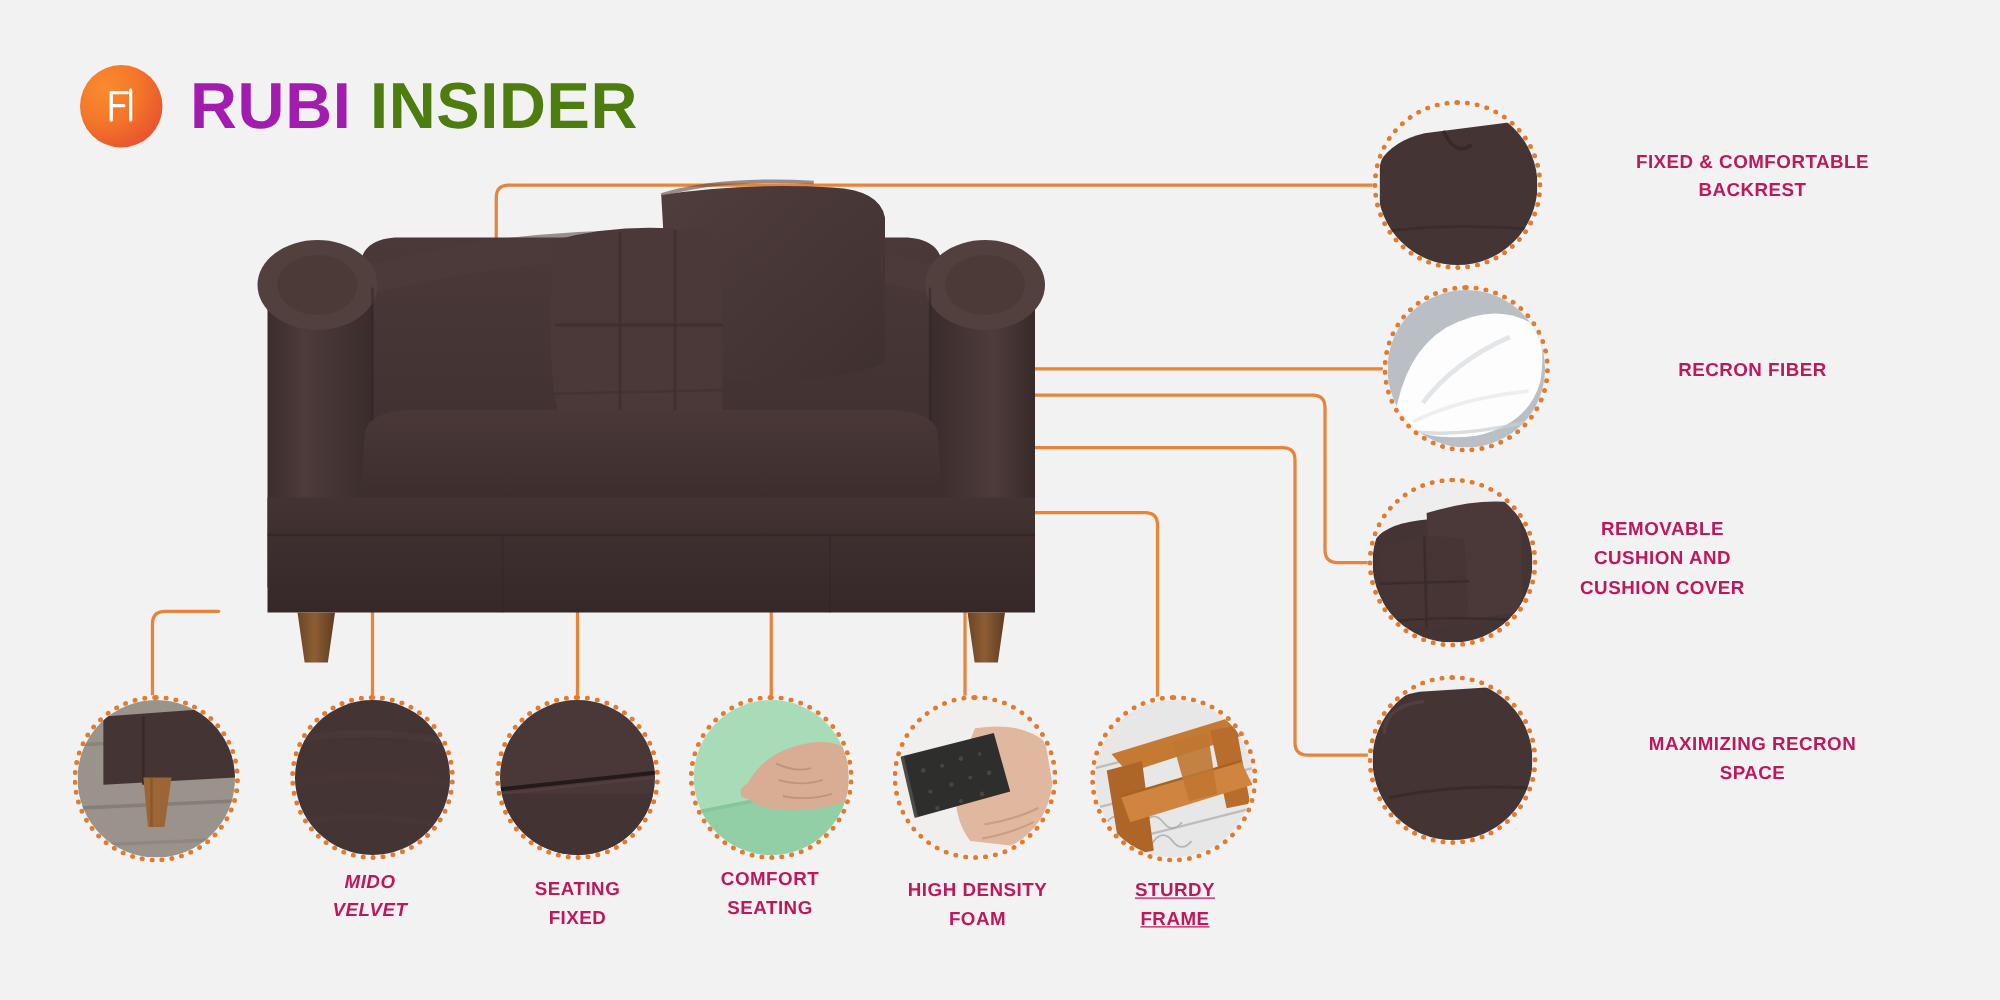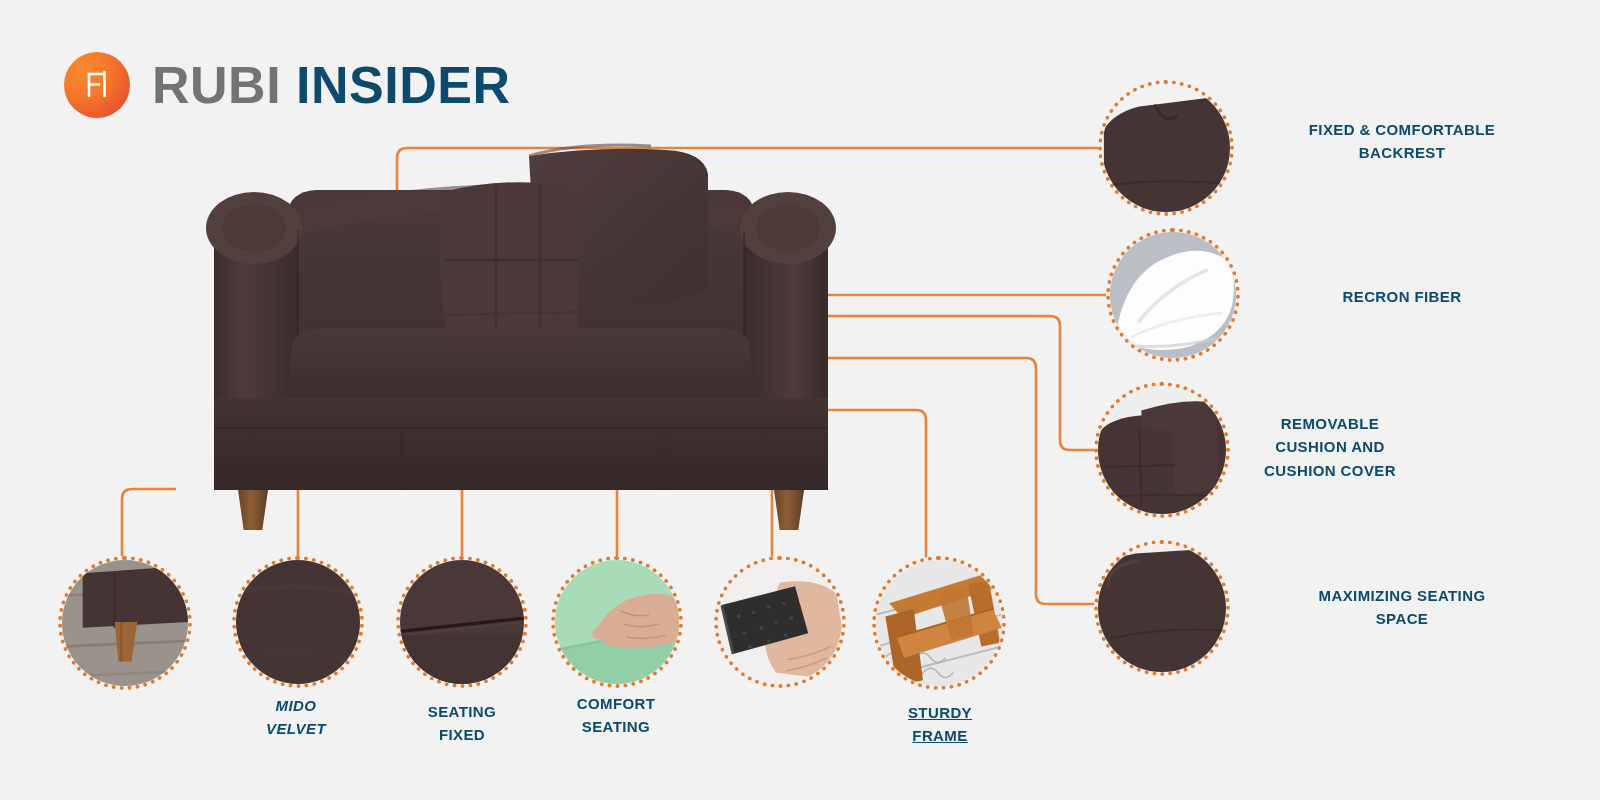--- a/index.html
+++ b/index.html
@@ -16,43 +16,43 @@
   .logo-wrap{position:absolute;left:64px;top:52px;display:flex;align-items:center;gap:22px;}
   .logo-badge{
     width:66px;height:66px;border-radius:50%;
     background:radial-gradient(circle at 30% 28%, #f98b2e 0%, #f4762a 42%, #e8542f 78%, #df4733 100%);
     position:relative;flex:0 0 auto;
   }
   .logo-badge .mono{
     position:absolute;inset:0;display:flex;align-items:center;justify-content:center;
   }
   .brand-text{font-size:52px;font-weight:bold;letter-spacing:.5px;line-height:1;white-space:nowrap;}
-  .brand-a{color:#737373;text-align:center;}
-  .brand-b{color:#0c4a6e;}
+  .brand-a{color:#a21caf;text-align:center;}
+  .brand-b{color:#4d7c0f;}
 
   
   .sofa{position:absolute;left:196px;top:140px;width:650px;height:390px;}
 
   
   .wires{position:absolute;inset:0;pointer-events:none;}
 
   
   .bubble{
     position:absolute;border-radius:50%;
     border:4px dotted #e07b2f;
     background:#f2f2f2;
     box-sizing:border-box;
     overflow:hidden;
   }
   .bubble .art{position:absolute;inset:0;}
 
   
   .lbl{
     position:absolute;
-    font-size:15px;font-weight:bold;color:#0c4a6e;
+    font-size:15px;font-weight:bold;color:#be185d;
     letter-spacing:.4px;line-height:1.55;
     text-align:center;white-space:pre-line;
   }
 </style>
 </head>
 <body>
 
 <div id="stage">
 
   <div class="logo-wrap">
@@ -205,21 +205,21 @@
 CUSHION COVER</div>
 
   <div class="bubble" style="left:1094px;top:540px;width:136px;height:136px;">
     <svg class="art" viewBox="0 0 136 136" aria-hidden="true">
       <rect width="136" height="136" fill="#f0f0f0"></rect>
       <path d="M0 136 L0 44 Q4 16 40 10 L136 4 L136 136 Z" fill="#453434"></path>
       <path d="M14 100 Q70 88 136 92" stroke="#392b2b" stroke-width="2.6" fill="none"></path>
       <path d="M10 46 Q10 22 44 18" stroke="#513e3e" stroke-width="3" fill="none"></path>
     </svg>
   </div>
-  <div class="lbl" style="left:1252px;top:584px;width:300px;">MAXIMIZING SEATING
+  <div class="lbl" style="left:1252px;top:584px;width:300px;">MAXIMIZING RECRON
 SPACE</div>
 
   <div class="bubble" style="left:58px;top:556px;width:134px;height:134px;">
     <svg class="art" viewBox="0 0 134 134" aria-hidden="true">
       <rect width="134" height="134" fill="#9a938b"></rect>
       <path d="M0 38 L134 32" stroke="#8b847c" stroke-width="3"></path>
       <path d="M0 92 L134 86" stroke="#877f77" stroke-width="3"></path>
       <path d="M0 124 L134 118" stroke="#8f8880" stroke-width="3"></path>
       <path d="M22 14 L134 6 L134 66 L22 72 Z" fill="#453434"></path>
       <path d="M56 14 L56 72" stroke="#372929" stroke-width="2"></path>
@@ -287,20 +287,22 @@
         <circle cx="28" cy="78" r="1.8"></circle>
           <circle cx="46" cy="72" r="2"></circle>
         <circle cx="62" cy="66" r="1.7"></circle>
           <circle cx="78" cy="62" r="2"></circle>
         <circle cx="34" cy="92" r="1.9"></circle>
           <circle cx="54" cy="86" r="1.7"></circle>
         <circle cx="72" cy="80" r="2"></circle>
       </g>
     </svg>
   </div>
+  <div class="lbl" style="left:682px;top:701px;width:200px;">HIGH DENSITY
+FOAM</div>
 
   <div class="bubble" style="left:872px;top:556px;width:134px;height:134px;">
     <svg class="art" viewBox="0 0 134 134" aria-hidden="true">
       <rect width="134" height="134" fill="#e7e7e7"></rect>
       <g stroke="#bcbcbc" stroke-width="2" fill="none">
         <path d="M0 58 L134 24"></path>
           <path d="M0 92 L134 58"></path>
           <path d="M0 126 L134 92"></path>
       </g>
       <g stroke="#a9a9a9" stroke-width="1.6" fill="none" opacity=".8">

